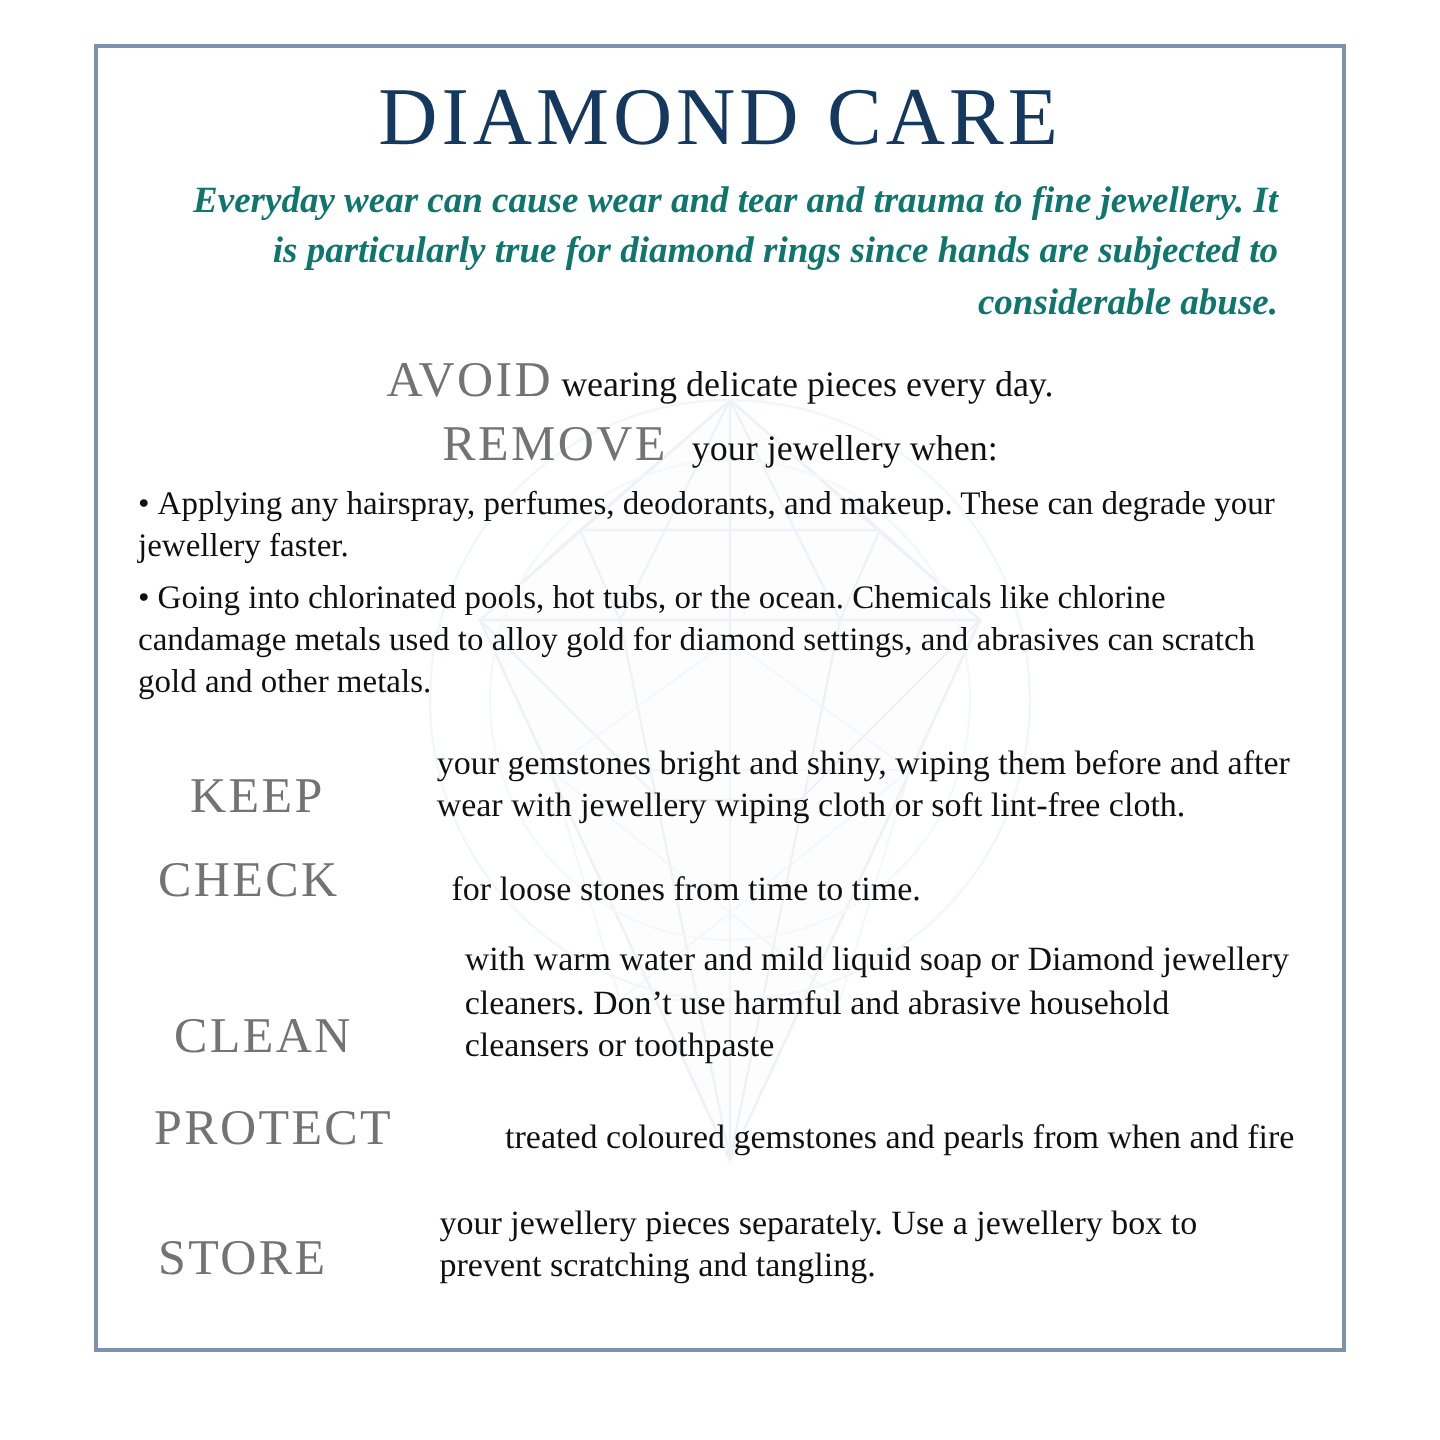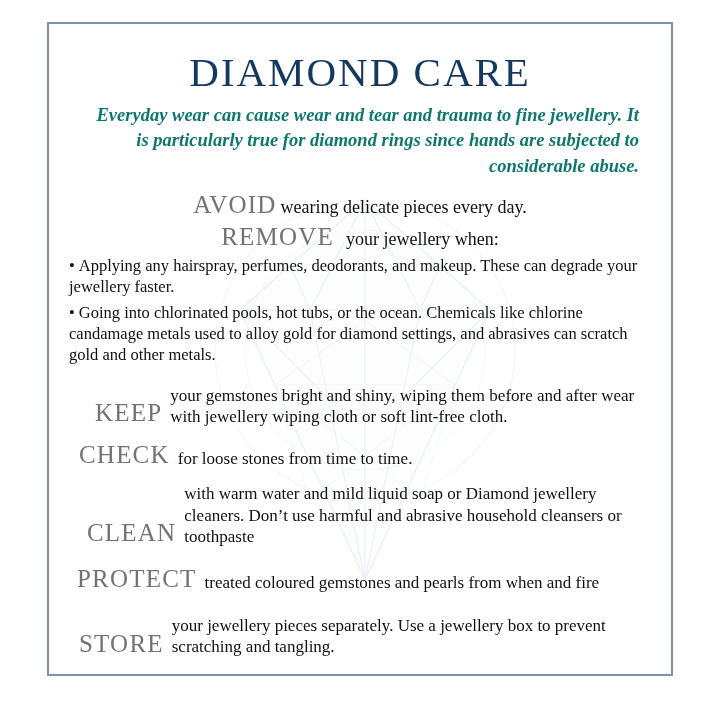--- a/index.html
+++ b/index.html
@@ -37,21 +37,21 @@
     left: 150px;
     top: 170px;
     width: 430px;
     height: 440px;
     opacity: 0.30;
     pointer-events: none;
   }
   .content {
     position: absolute;
     left: 47px;
-    top: 22px;
+    top: 8px;
     width: 626px;
     height: 654px;
     box-sizing: border-box;
     padding: 20px 22px 10px 22px;
     color: #0e2745;
   }
   .title {
     text-align: center;
     color: #15385e;
     font-size: 41px;
@@ -119,20 +119,21 @@
     flex: 0 0 auto;
     padding-right: 8px;
     padding-top: 2px;
   }
   .kwrow .txtcell {
     flex: 1 1 auto;
     font-size: 17px;
     line-height: 1.25;
     color: #101010;
     padding-top: 5px;
+    margin-left: 48px;
   }
   .kwrow.keep { margin-top: 14px; }
   .kwrow.keep .kwcell { padding-left: 26px; }
   .kwrow.clean .kwcell { padding-left: 18px; }
   .kwrow.check { margin-top: 12px; }
   .kwrow.check .kwcell { padding-left: 10px; }
   .kwrow.check .txtcell { padding-top: 9px; }
   .kwrow.protect { margin-top: 16px; }
   .kwrow.protect .kwcell { padding-left: 8px; }
   .kwrow.protect .txtcell { padding-top: 8px; }

